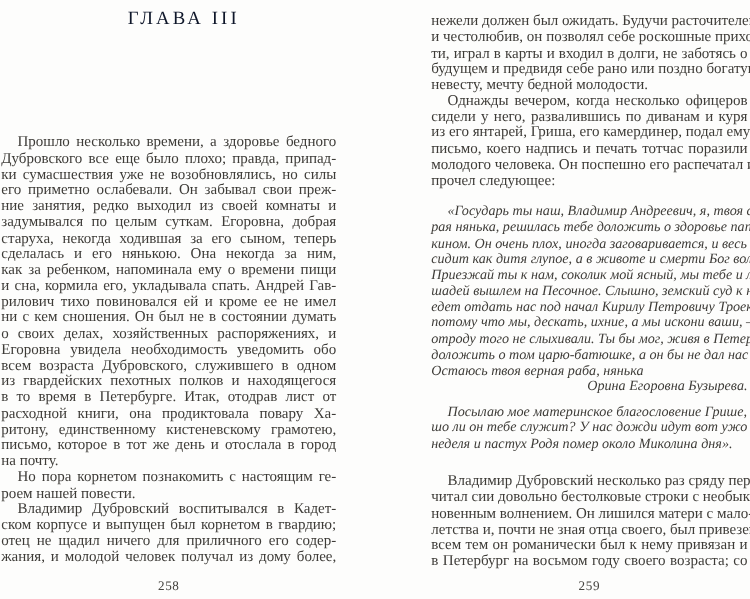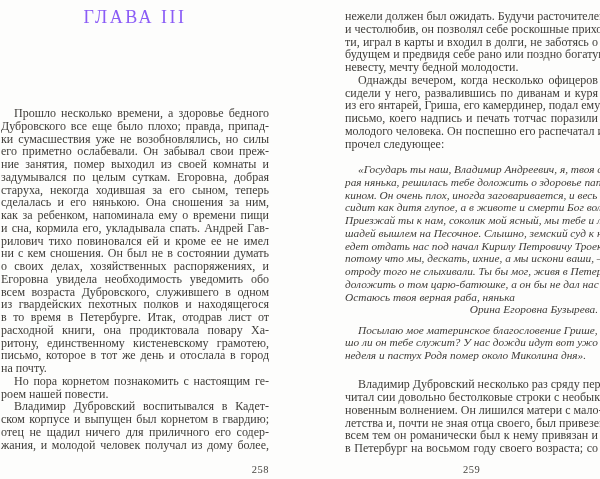--- a/index.html
+++ b/index.html
@@ -8,23 +8,24 @@
     position: relative;
     overflow: hidden;
     background: #fdfdfc;
     font-family: "Liberation Serif", "DejaVu Serif", serif;
     color: #3e3c38;
   }
   .page-col { position: absolute; }
   #left-heading {
     left: 1px; top: 7px; width: 268px;
     text-align: center;
-    font-size: 18px;
+    font-size: 15px;
     letter-spacing: 2.5px;
-    color: #8b5cf6;
+    color: #0f172a;
+    padding-left: 12px;
   }
   #left-text  { left: 1px;   top: 107px; width: 268px; }
   #right-text { left: 345px; top: 10px;  width: 253px; }
   .para { margin: 0; padding: 0; }
   .line {
     height: 12.75px;
     line-height: 12.75px;
     font-size: 12px;
     text-align: justify;
     text-align-last: justify;
@@ -44,38 +45,38 @@
   }
   .gap { width: 100%; }
   .page-number {
     position: absolute;
     top: 464px;
     text-align: center;
     font-size: 10.5px;
     letter-spacing: 0.5px;
     color: #45433f;
   }
-  #page-number-left  { left: 1px;   width: 268px; text-align: right; }
+  #page-number-left  { left: 1px;   width: 268px; }
   #page-number-right { left: 345px; width: 253px; }
 </style>
 </head>
 <body>
 
 <div>
   <div class="page-col" id="left-heading">ГЛАВА III</div>
   <div class="page-col" id="left-text">
       <div class="para normal indent">
         <div class="line">Прошло несколько времени, а здоровье бедного</div>
         <div class="line">Дубровского все еще было плохо; правда, припад-</div>
         <div class="line">ки сумасшествия уже не возобновлялись, но силы</div>
         <div class="line">его приметно ослабевали. Он забывал свои преж-</div>
-        <div class="line">ние занятия, помер выходил из своей комнаты и</div>
+        <div class="line">ние занятия, редко выходил из своей комнаты и</div>
         <div class="line">задумывался по целым суткам. Егоровна, добрая</div>
         <div class="line">старуха, некогда ходившая за его сыном, теперь</div>
-        <div class="line">сделалась и его нянькою. Она сношения за ним,</div>
+        <div class="line">сделалась и его нянькою. Она некогда за ним,</div>
         <div class="line">как за ребенком, напоминала ему о времени пищи</div>
         <div class="line">и сна, кормила его, укладывала спать. Андрей Гав-</div>
         <div class="line">рилович тихо повиновался ей и кроме ее не имел</div>
         <div class="line">ни с кем сношения. Он был не в состоянии думать</div>
         <div class="line">о своих делах, хозяйственных распоряжениях, и</div>
         <div class="line">Егоровна увидела необходимость уведомить обо</div>
         <div class="line">всем возраста Дубровского, служившего в одном</div>
         <div class="line">из гвардейских пехотных полков и находящегося</div>
         <div class="line">в то время в Петербурге. Итак, отодрав лист от</div>
         <div class="line">расходной книги, она продиктовала повару Ха-</div>

